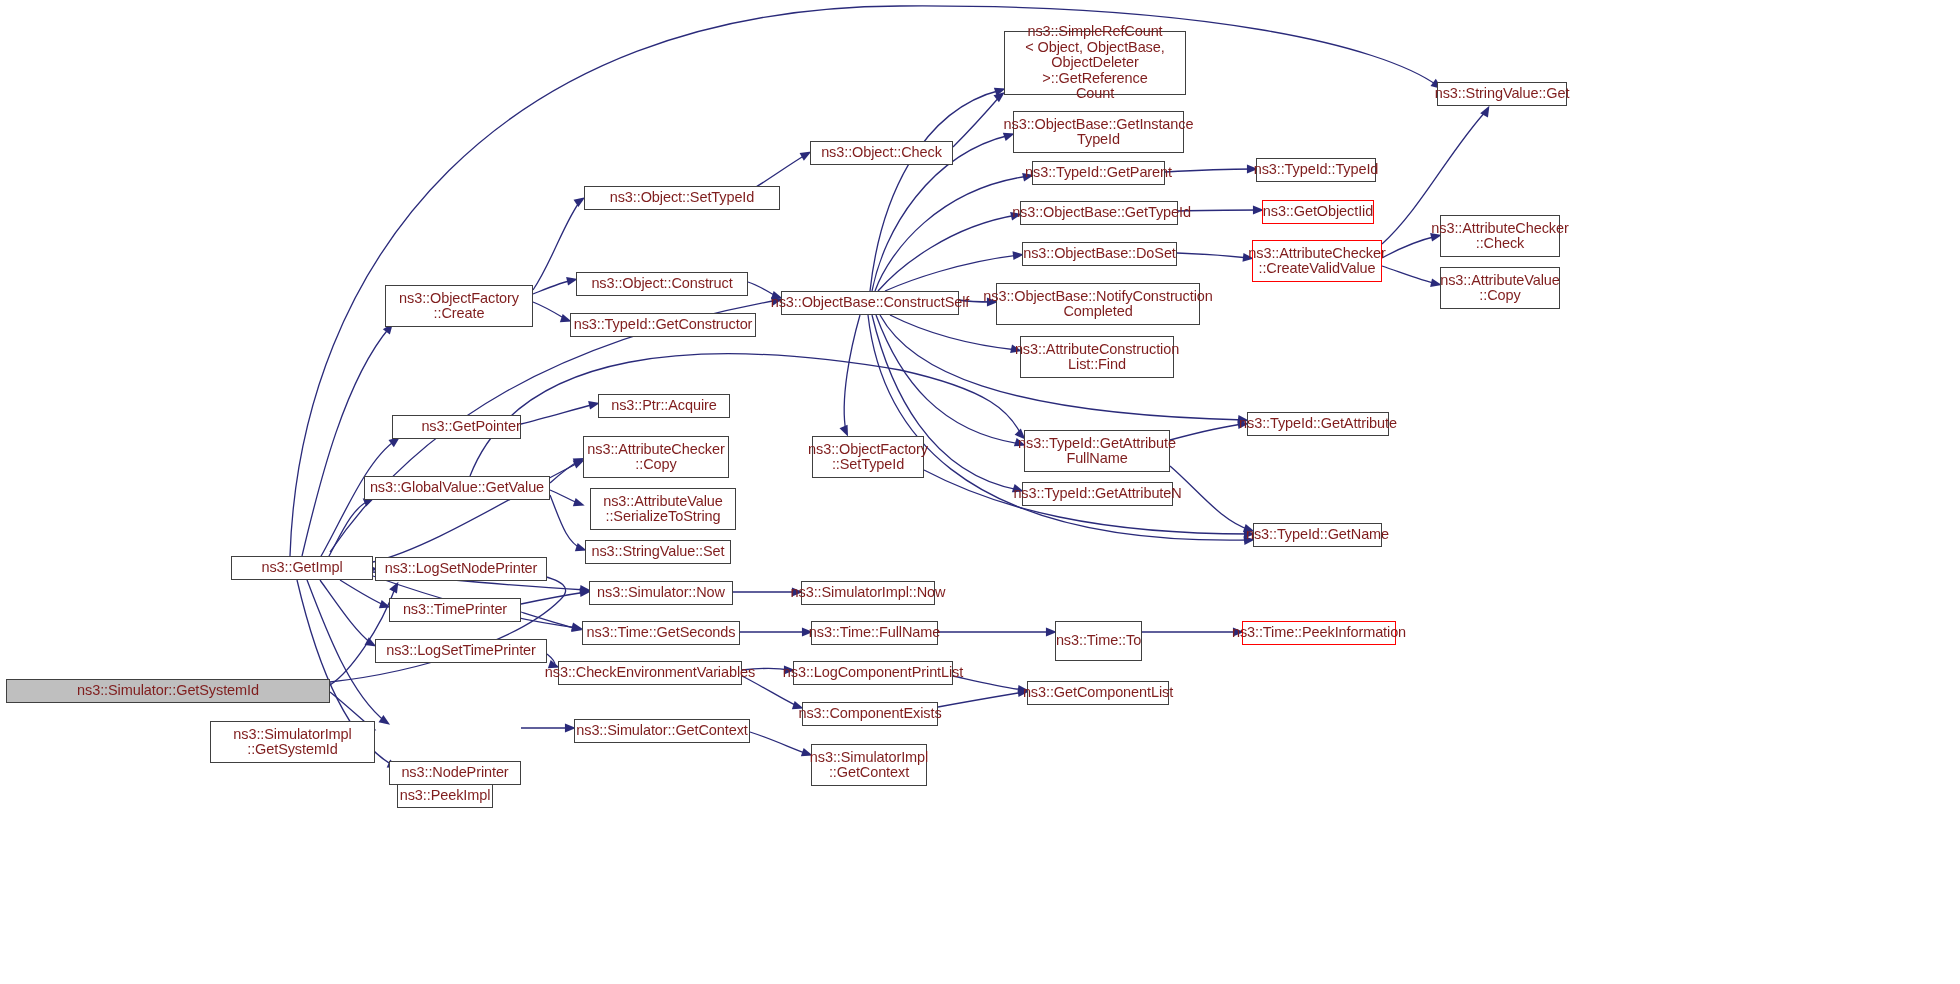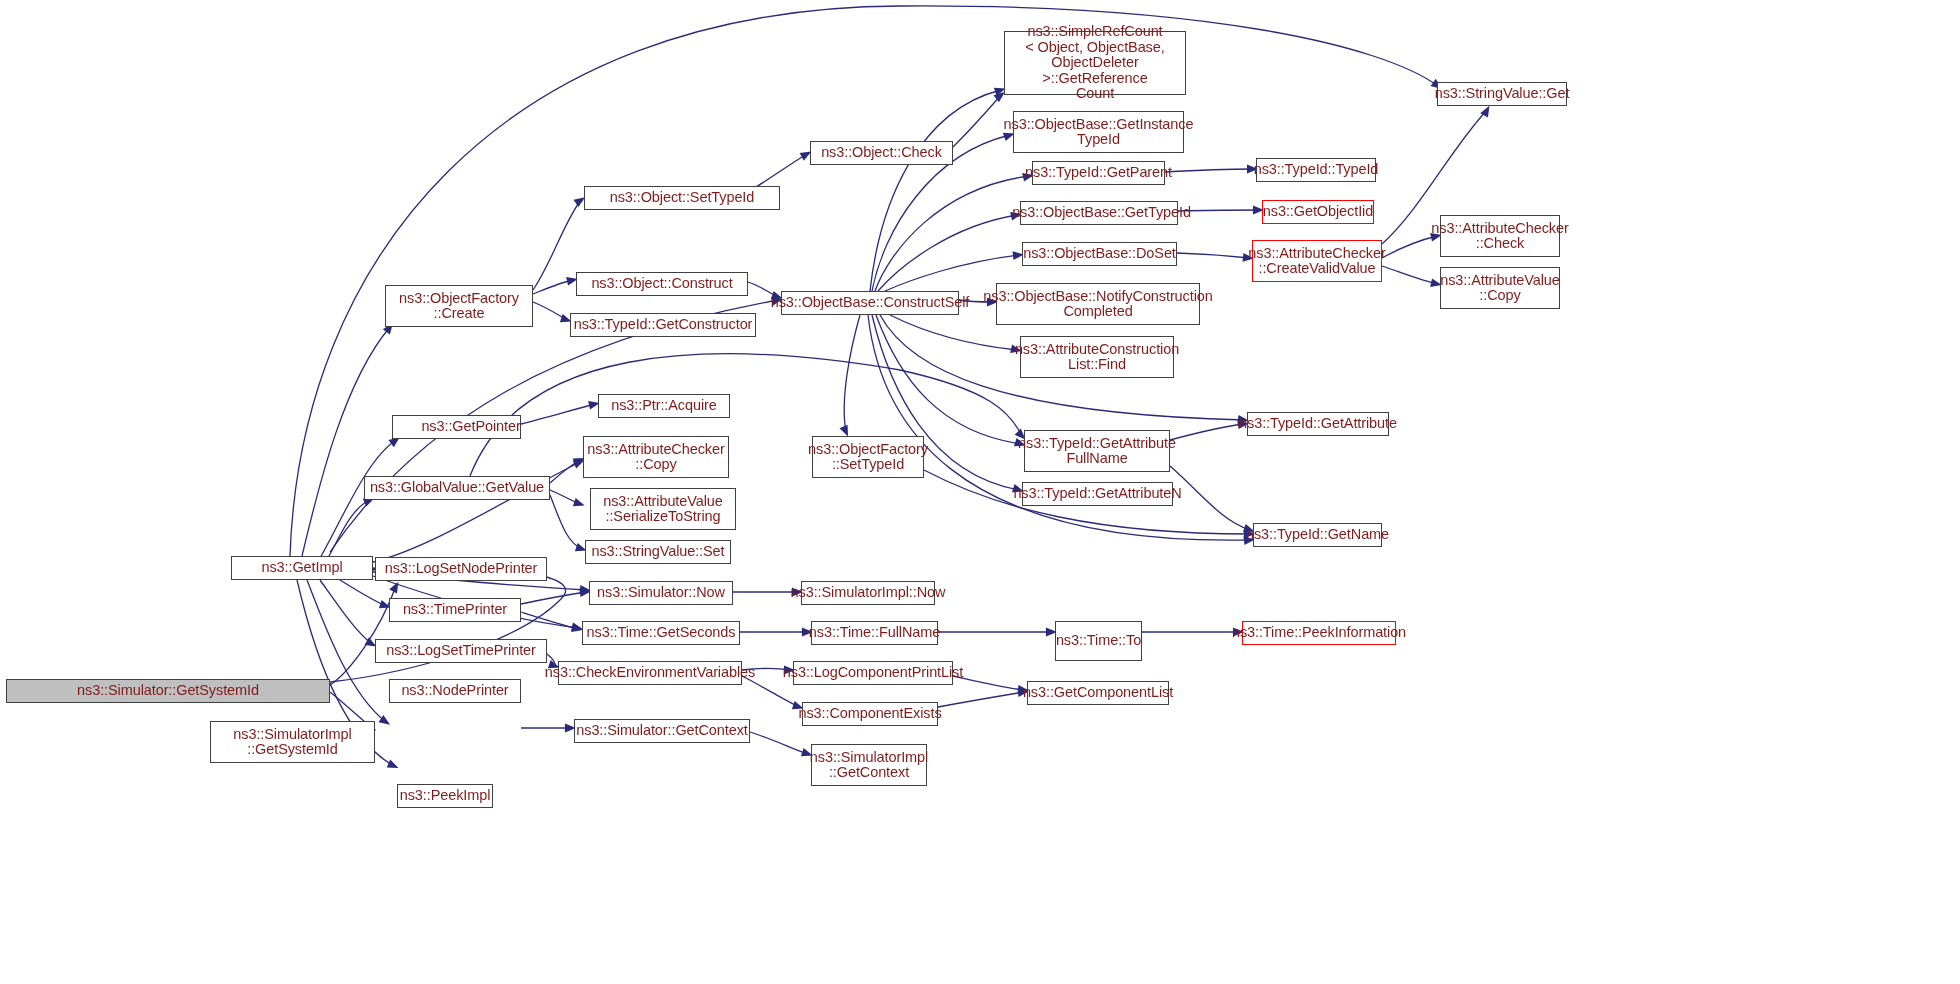--- a/index.html
+++ b/index.html
@@ -181,21 +181,21 @@
     <div class="node" style="left: 210px; top: 721px; width: 165px; height: 42px;"><span>ns3::SimulatorImpl
 ::GetSystemId</span></div>
     <div class="node" style="left: 231px; top: 556px; width: 142px; height: 24px;"><span>ns3::GetImpl</span></div>
     <div class="node" style="left: 385px; top: 285px; width: 148px; height: 42px;"><span>ns3::ObjectFactory
 ::Create</span></div>
     <div class="node" style="left: 392px; top: 415px; width: 129px; height: 24px; padding-left: 32px;"><span>ns3::GetPointer</span></div>
     <div class="node" style="left: 364px; top: 476px; width: 186px; height: 24px;"><span>ns3::GlobalValue::GetValue</span></div>
     <div class="node" style="left: 375px; top: 557px; width: 172px; height: 24px;"><span>ns3::LogSetNodePrinter</span></div>
     <div class="node" style="left: 389px; top: 598px; width: 132px; height: 24px;"><span>ns3::TimePrinter</span></div>
     <div class="node" style="left: 375px; top: 639px; width: 172px; height: 24px;"><span>ns3::LogSetTimePrinter</span></div>
-    <div class="node" style="left: 389px; top: 679px; width: 132px; height: 24px;"><span>ns3::NodePrinter</span></div>
+    <div class="node" style="left: 389px; top: 761px; width: 132px; height: 24px;"><span>ns3::NodePrinter</span></div>
     <div class="node" style="left: 397px; top: 784px; width: 96px; height: 24px;"><span>ns3::PeekImpl</span></div>
     <div class="node" style="left: 584px; top: 186px; width: 196px; height: 24px;"><span>ns3::Object::SetTypeId</span></div>
     <div class="node" style="left: 576px; top: 272px; width: 172px; height: 24px;"><span>ns3::Object::Construct</span></div>
     <div class="node" style="left: 570px; top: 313px; width: 186px; height: 24px;"><span>ns3::TypeId::GetConstructor</span></div>
     <div class="node" style="left: 598px; top: 394px; width: 132px; height: 24px;"><span>ns3::Ptr::Acquire</span></div>
     <div class="node" style="left: 583px; top: 436px; width: 146px; height: 42px;"><span>ns3::AttributeChecker
 ::Copy</span></div>
     <div class="node" style="left: 590px; top: 488px; width: 146px; height: 42px;"><span>ns3::AttributeValue
 ::SerializeToString</span></div>
     <div class="node" style="left: 585px; top: 540px; width: 146px; height: 24px;"><span>ns3::StringValue::Set</span></div>

